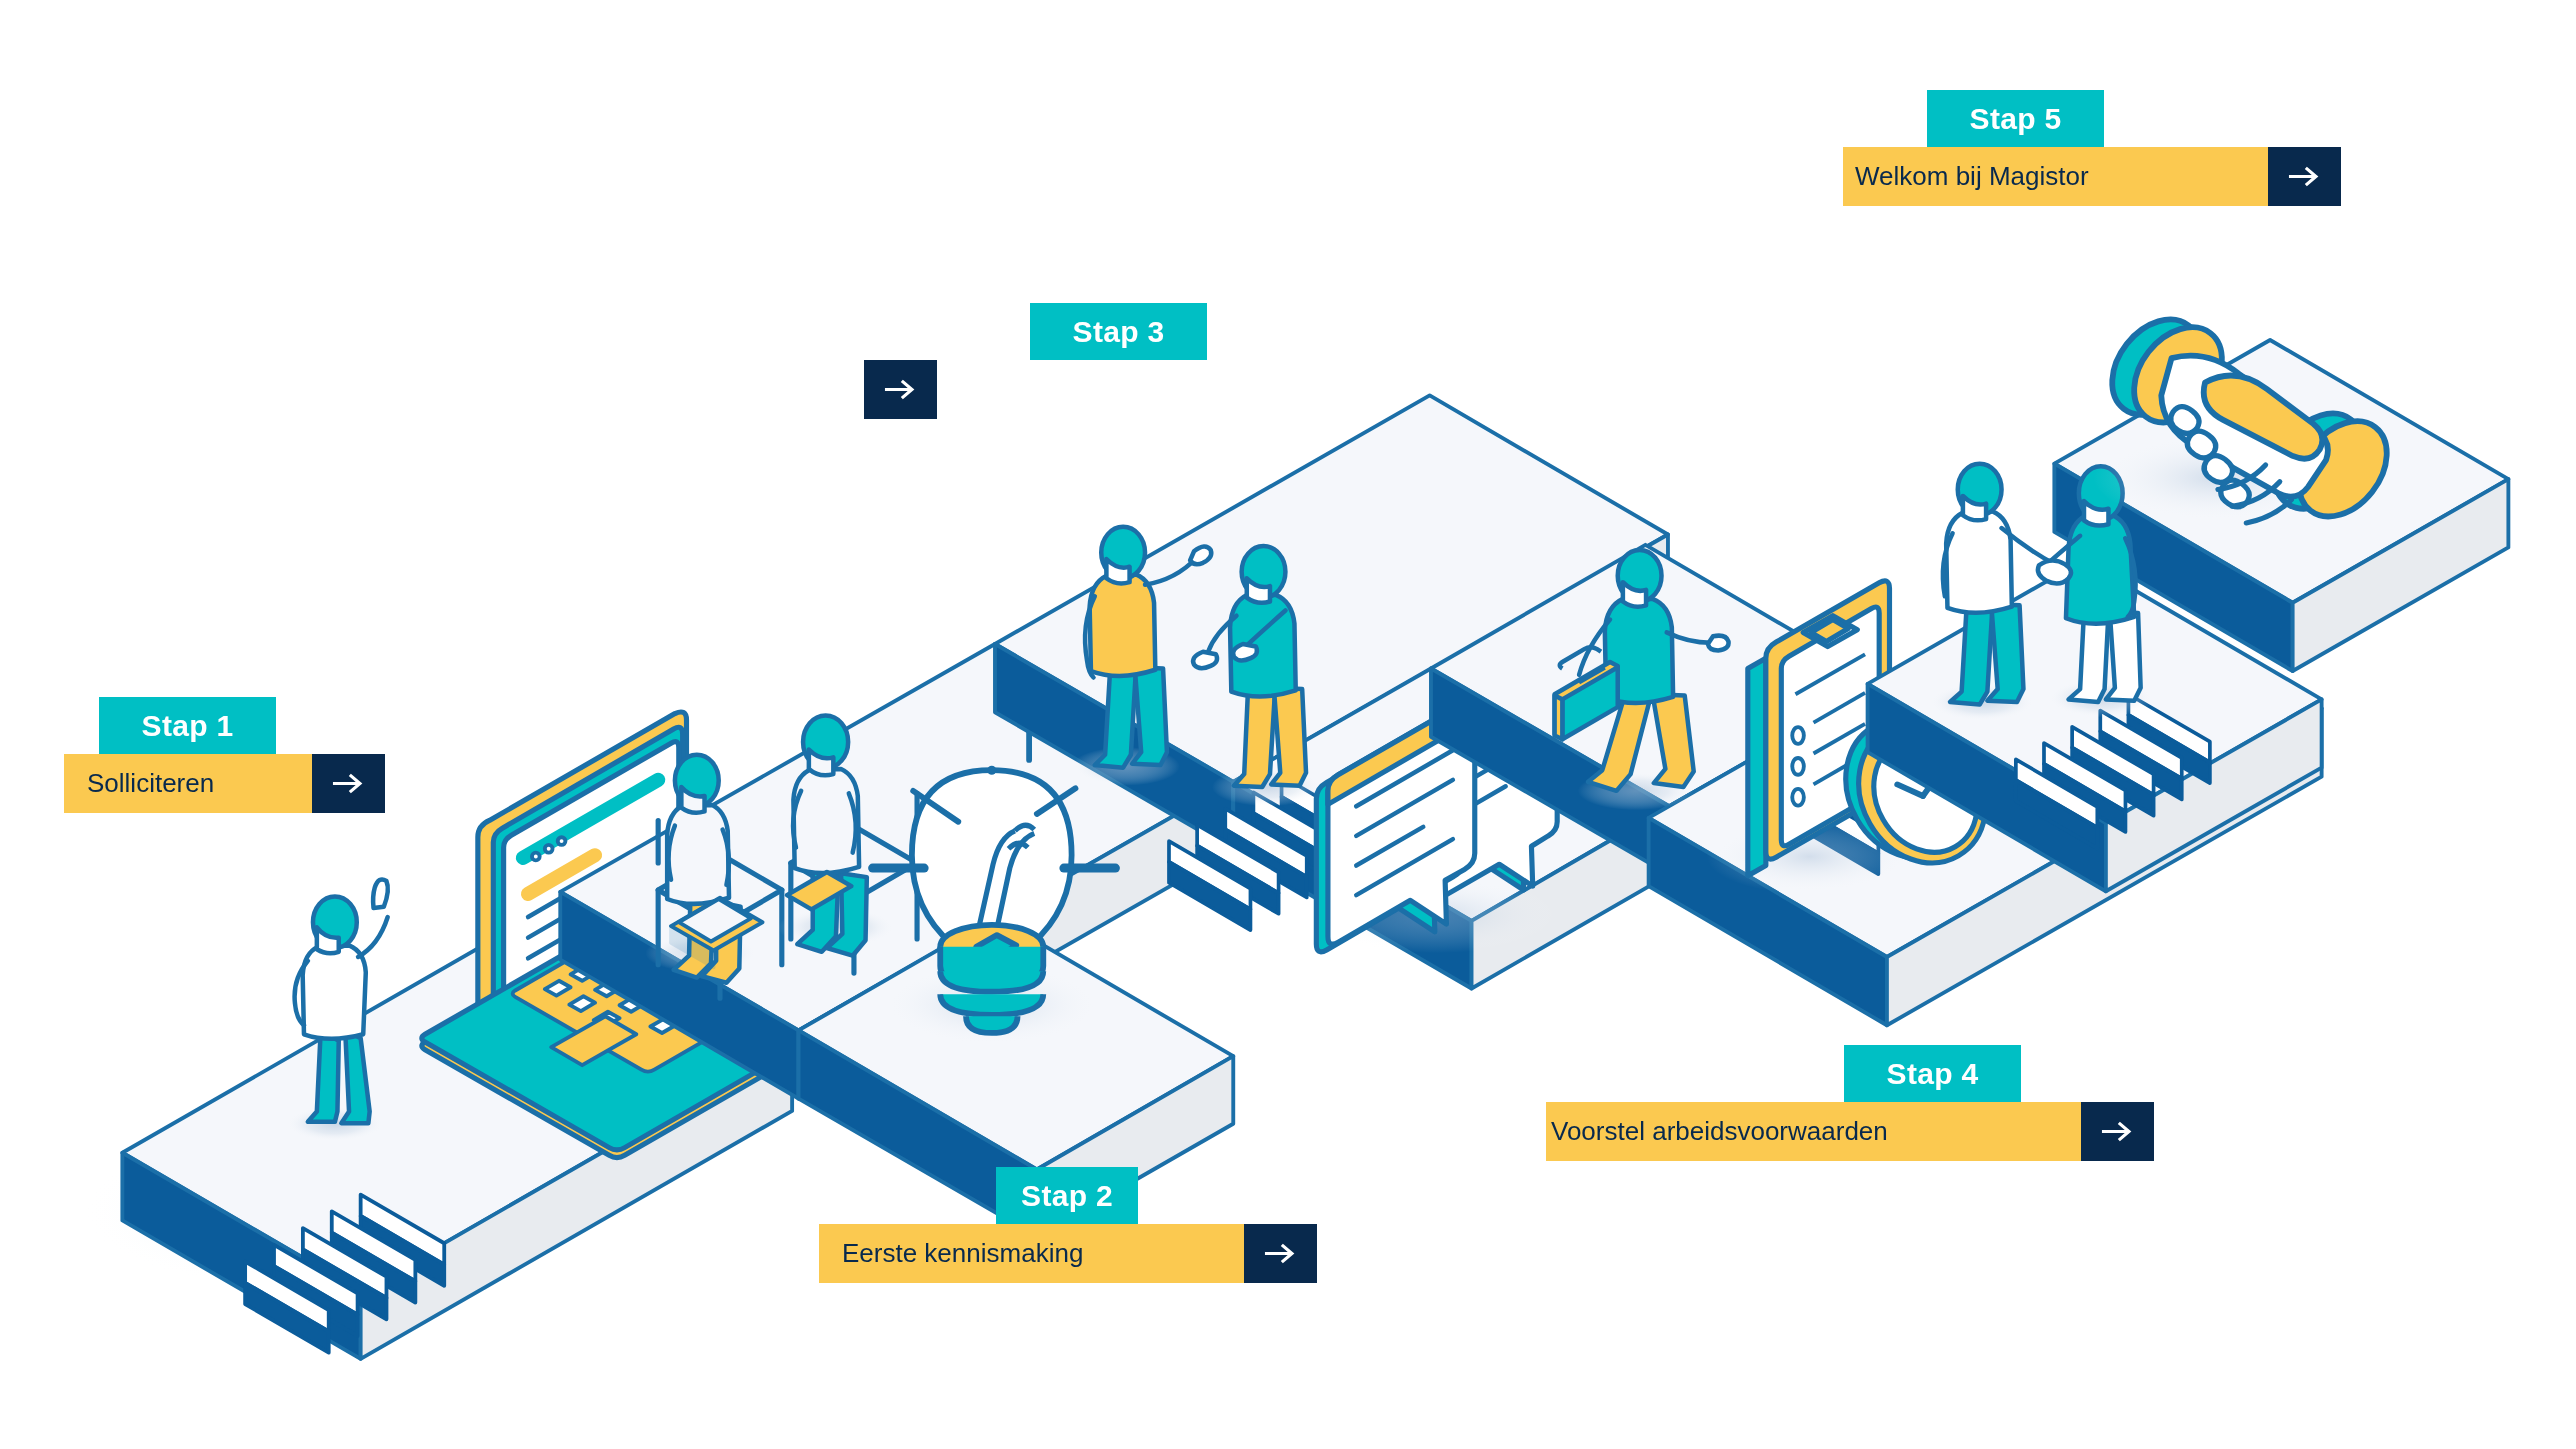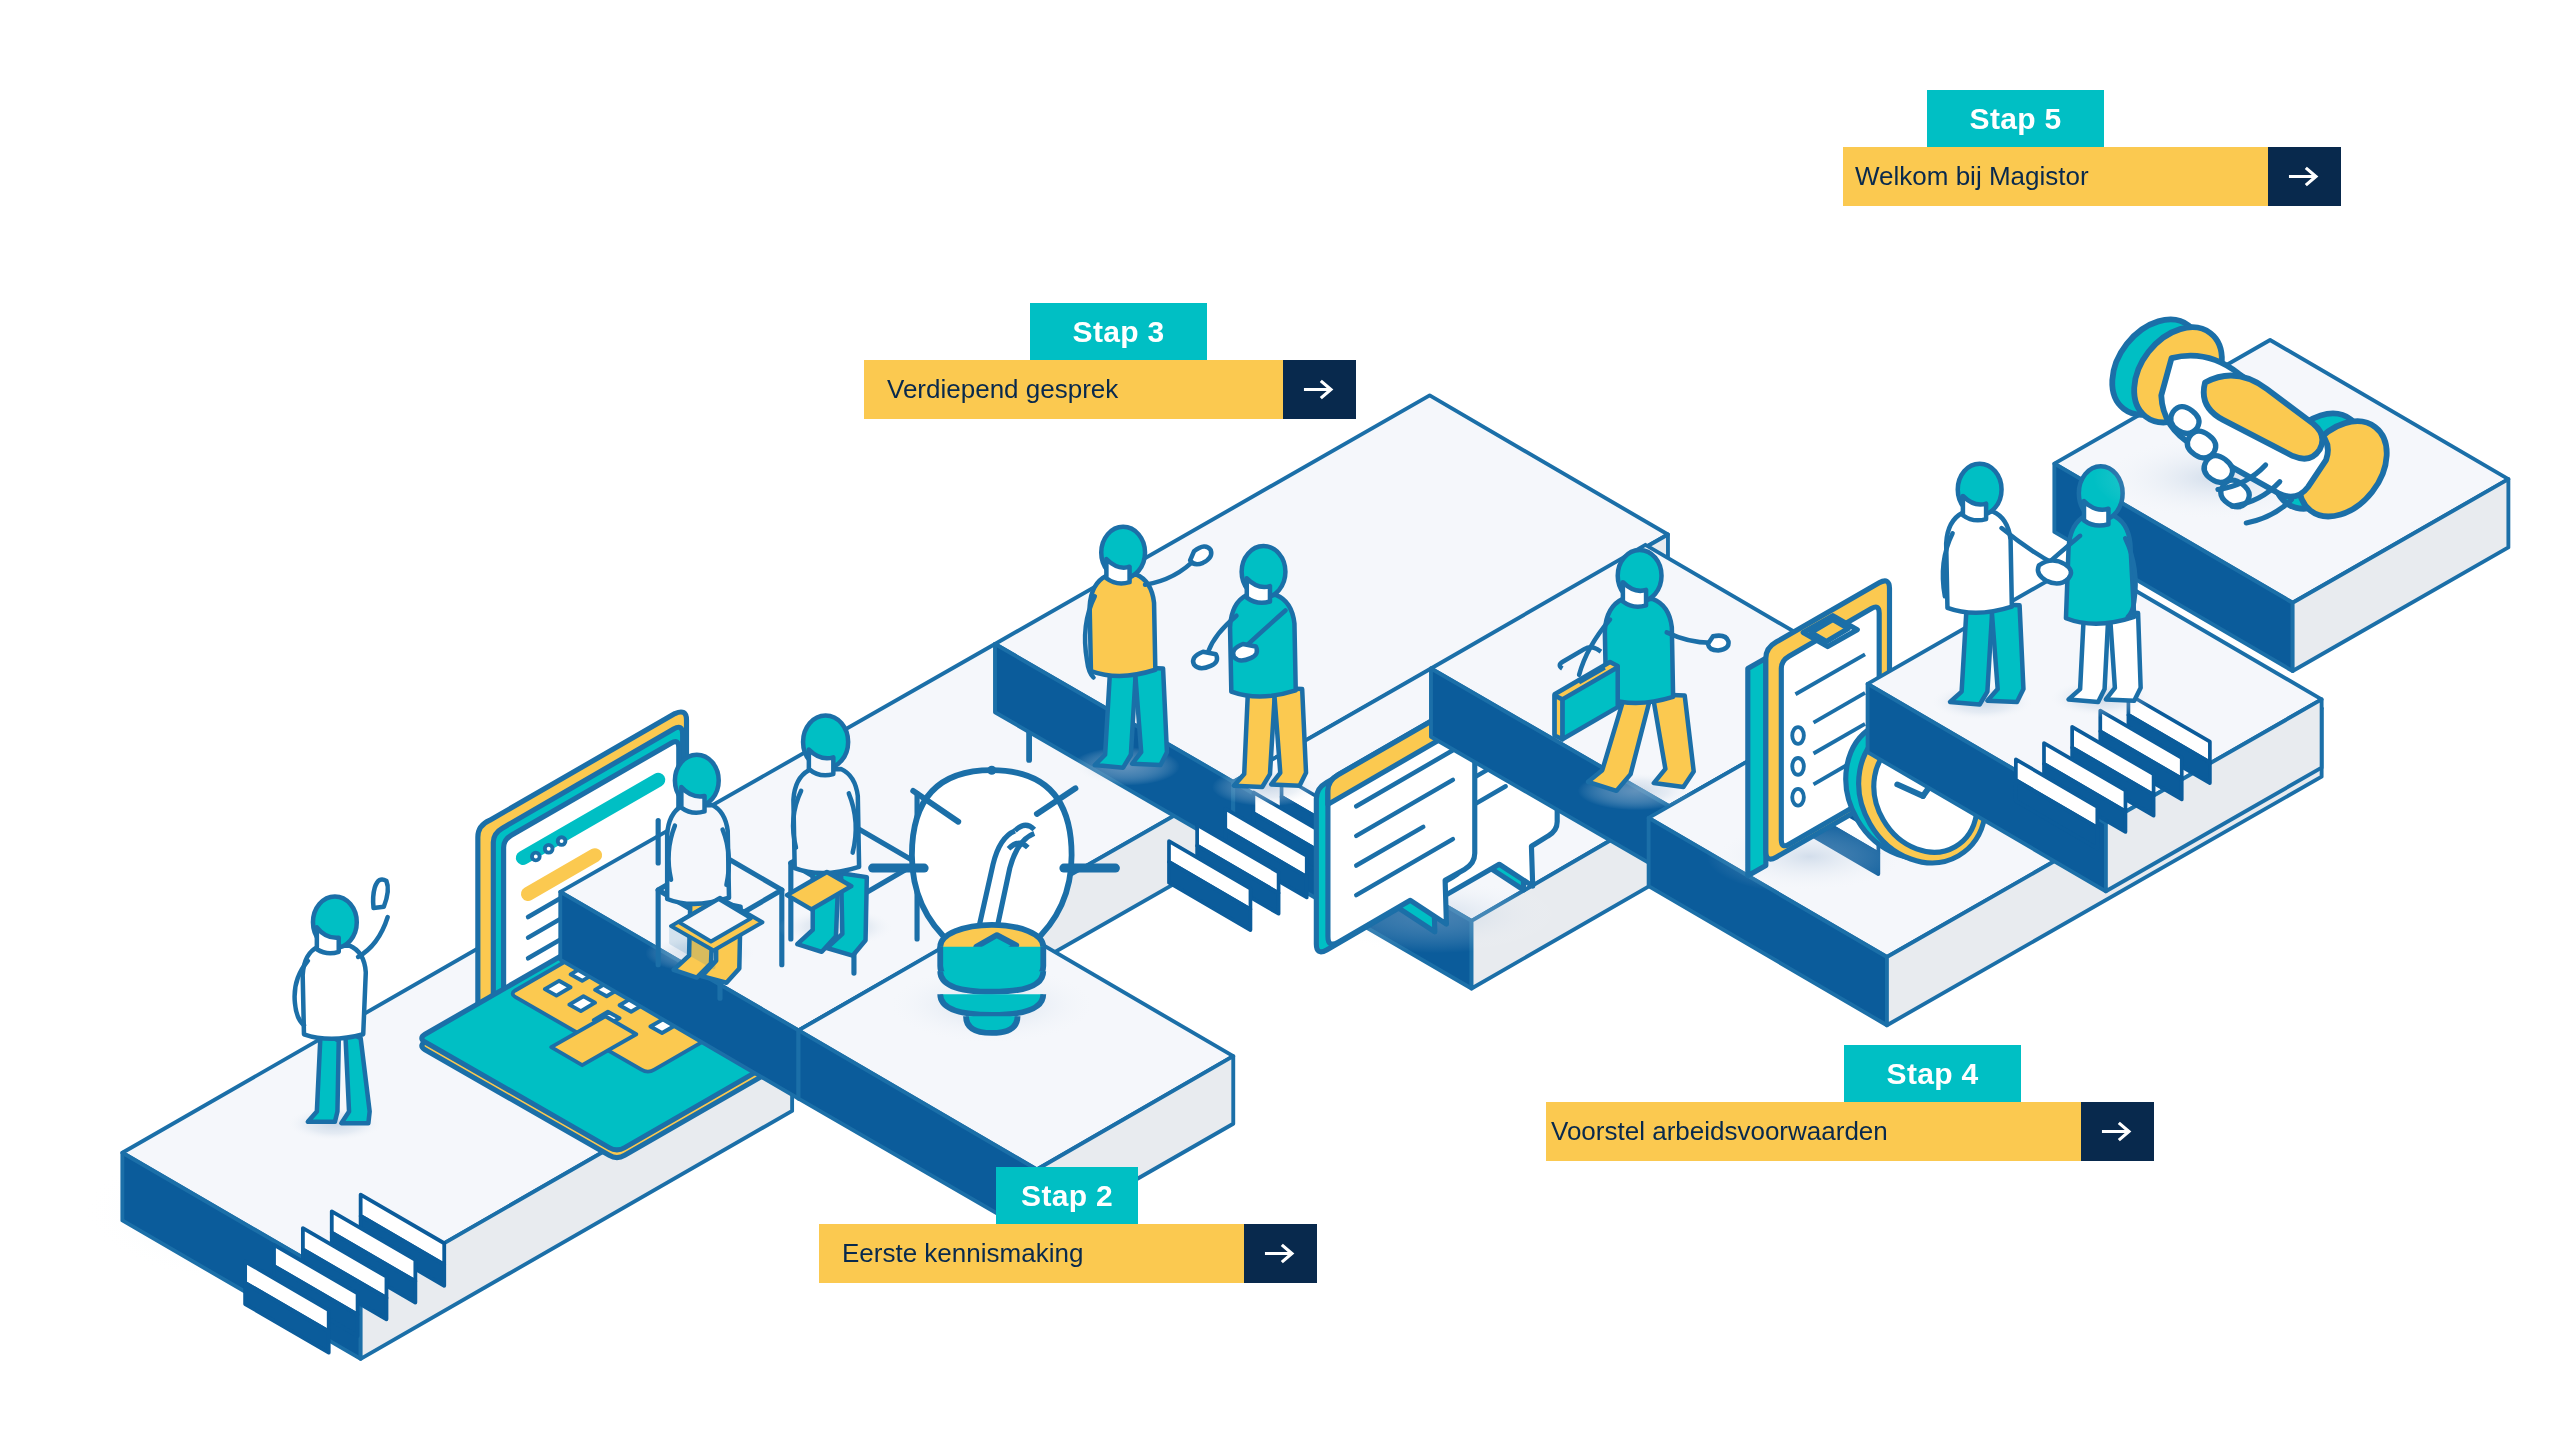--- a/index.html
+++ b/index.html
@@ -483,37 +483,47 @@
             <path d="M3466,786 q44,-6 74,-38"></path>
             <path d="M3444,760 q44,-6 74,-38"></path>
           </g>
         </g>
       </g>
     </g>
   </svg>
 
   <div></div>
 
+  <div class="step-callout" id="c1" style="left: 64px; top: 697px;">
+    <div class="step-badge" style="width: 177px; height: 57px; font-size: 30px; margin-left: 35px;">Stap 1</div>
+    <div class="step-bar">
+      <div class="step-title" style="width: 248px; height: 59px; font-size: 26px; padding-left: 23px;">Solliciteren</div>
+      <div class="step-arrow" style="width: 73px; height: 59px;">
+        <svg width="33" height="23" viewBox="0 0 52 36">
+          <path d="M4 18 H42 M30 6 L44 18 L30 30" fill="none" stroke="#ffffff" stroke-width="5" stroke-linecap="square" stroke-linejoin="miter"></path>
+        </svg>
+      </div>
+    </div>
+  </div>
 
   <div class="step-callout" id="c2" style="left: 819px; top: 1167px;">
     <div class="step-badge" style="width: 142px; height: 57px; font-size: 30px; margin-left: 177px;">Stap 2</div>
     <div class="step-bar">
       <div class="step-title" style="width: 425px; height: 59px; font-size: 26px; padding-left: 23px;">Eerste kennismaking</div>
       <div class="step-arrow" style="width: 73px; height: 59px;">
         <svg width="33" height="23" viewBox="0 0 52 36">
           <path d="M4 18 H42 M30 6 L44 18 L30 30" fill="none" stroke="#ffffff" stroke-width="5" stroke-linecap="square"></path>
         </svg>
       </div>
     </div>
   </div>
 
   <div class="step-callout" id="c3" style="left: 864px; top: 303px;">
     <div class="step-badge" style="width: 177px; height: 57px; font-size: 30px; margin-left: 166px;">Stap 3</div>
     <div class="step-bar">
-      <div class="step-title" style="width: 419px; height: 59px; font-size: 26px; padding-left: 23px;">Verdiepend gesprek</div>
       <div class="step-arrow" style="width: 73px; height: 59px;">
         <svg width="33" height="23" viewBox="0 0 52 36">
           <path d="M4 18 H42 M30 6 L44 18 L30 30" fill="none" stroke="#ffffff" stroke-width="5" stroke-linecap="square"></path>
         </svg>
       </div>
     </div>
   </div>
 
   <div class="step-callout" id="c4" style="left: 1546px; top: 1045px;">
     <div class="step-badge" style="width: 177px; height: 57px; font-size: 30px; margin-left: 298px;">Stap 4</div>

